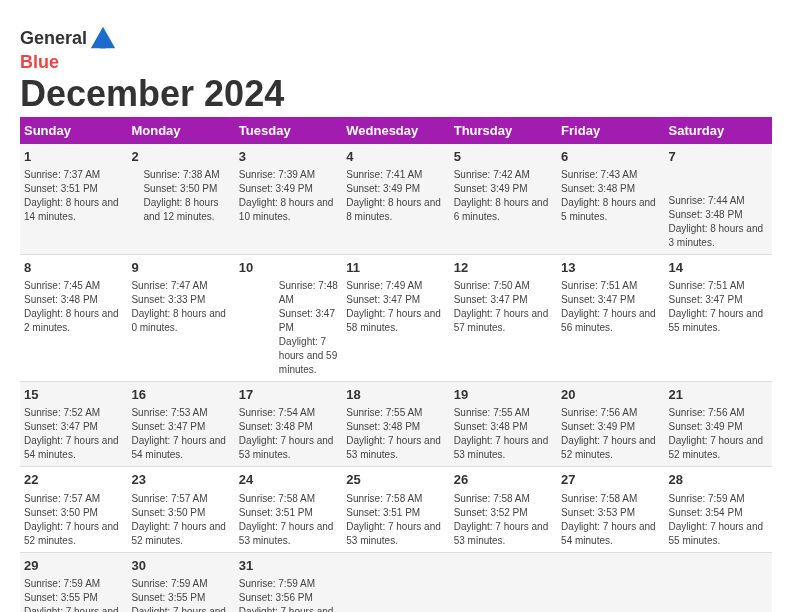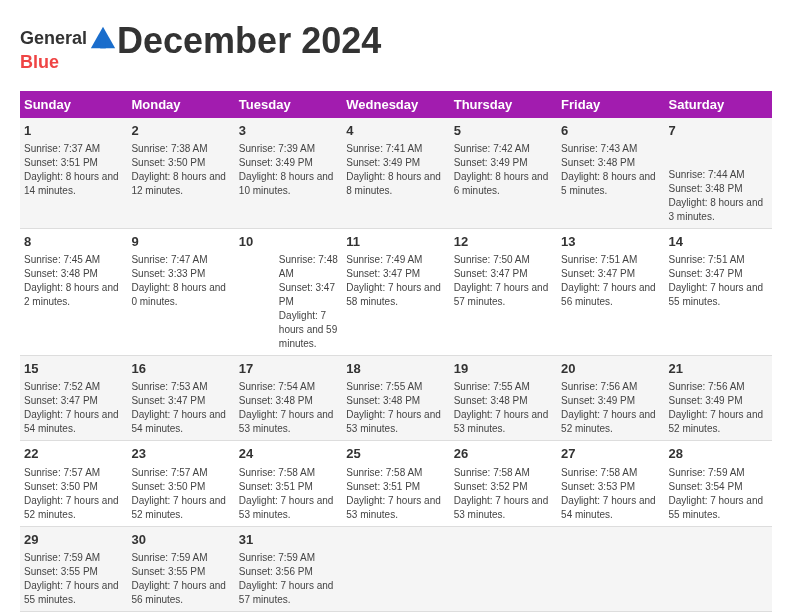--- a/index.html
+++ b/index.html
@@ -5,23 +5,24 @@
     * { box-sizing: border-box; margin: 0; padding: 0; }
     body {
       font-family: Arial, sans-serif;
       background: #fff;
       width: 792px;
       min-height: 612px;
       padding: 20px;
     }
     .header-section {
       display: flex;
-      justify-content: flex-start;
+      justify-content: space-between;
       align-items: flex-start;
-      margin-bottom: 18px;
+      margin-bottom: 2px;
+      flex-direction: column;
     }
     .logo {
       display: flex;
       align-items: center;
       margin-top: 5px;
     }
     .logo-text {
       font-size: 18px;
       font-weight: bold;
       line-height: 1.1;
@@ -118,21 +119,21 @@
   <tbody id="calendar-body">
   <tr>
         <td>
           <span class="day-num">1</span>
           <div class="day-detail" style="white-space: pre-line;">Sunrise: 7:37 AM
 Sunset: 3:51 PM
 Daylight: 8 hours and 14 minutes.</div>
         </td>
         <td>
           <span class="day-num">2</span>
-          <div class="day-detail" style="white-space: pre-line;">Sunrise: 7:38 AM
+          <div class="day-detail" style="white-space: pre-line; margin-left: 12px;">Sunrise: 7:38 AM
 Sunset: 3:50 PM
 Daylight: 8 hours and 12 minutes.</div>
         </td>
         <td>
           <span class="day-num">3</span>
           <div class="day-detail" style="white-space: pre-line;">Sunrise: 7:39 AM
 Sunset: 3:49 PM
 Daylight: 8 hours and 10 minutes.</div>
         </td>
         <td>

